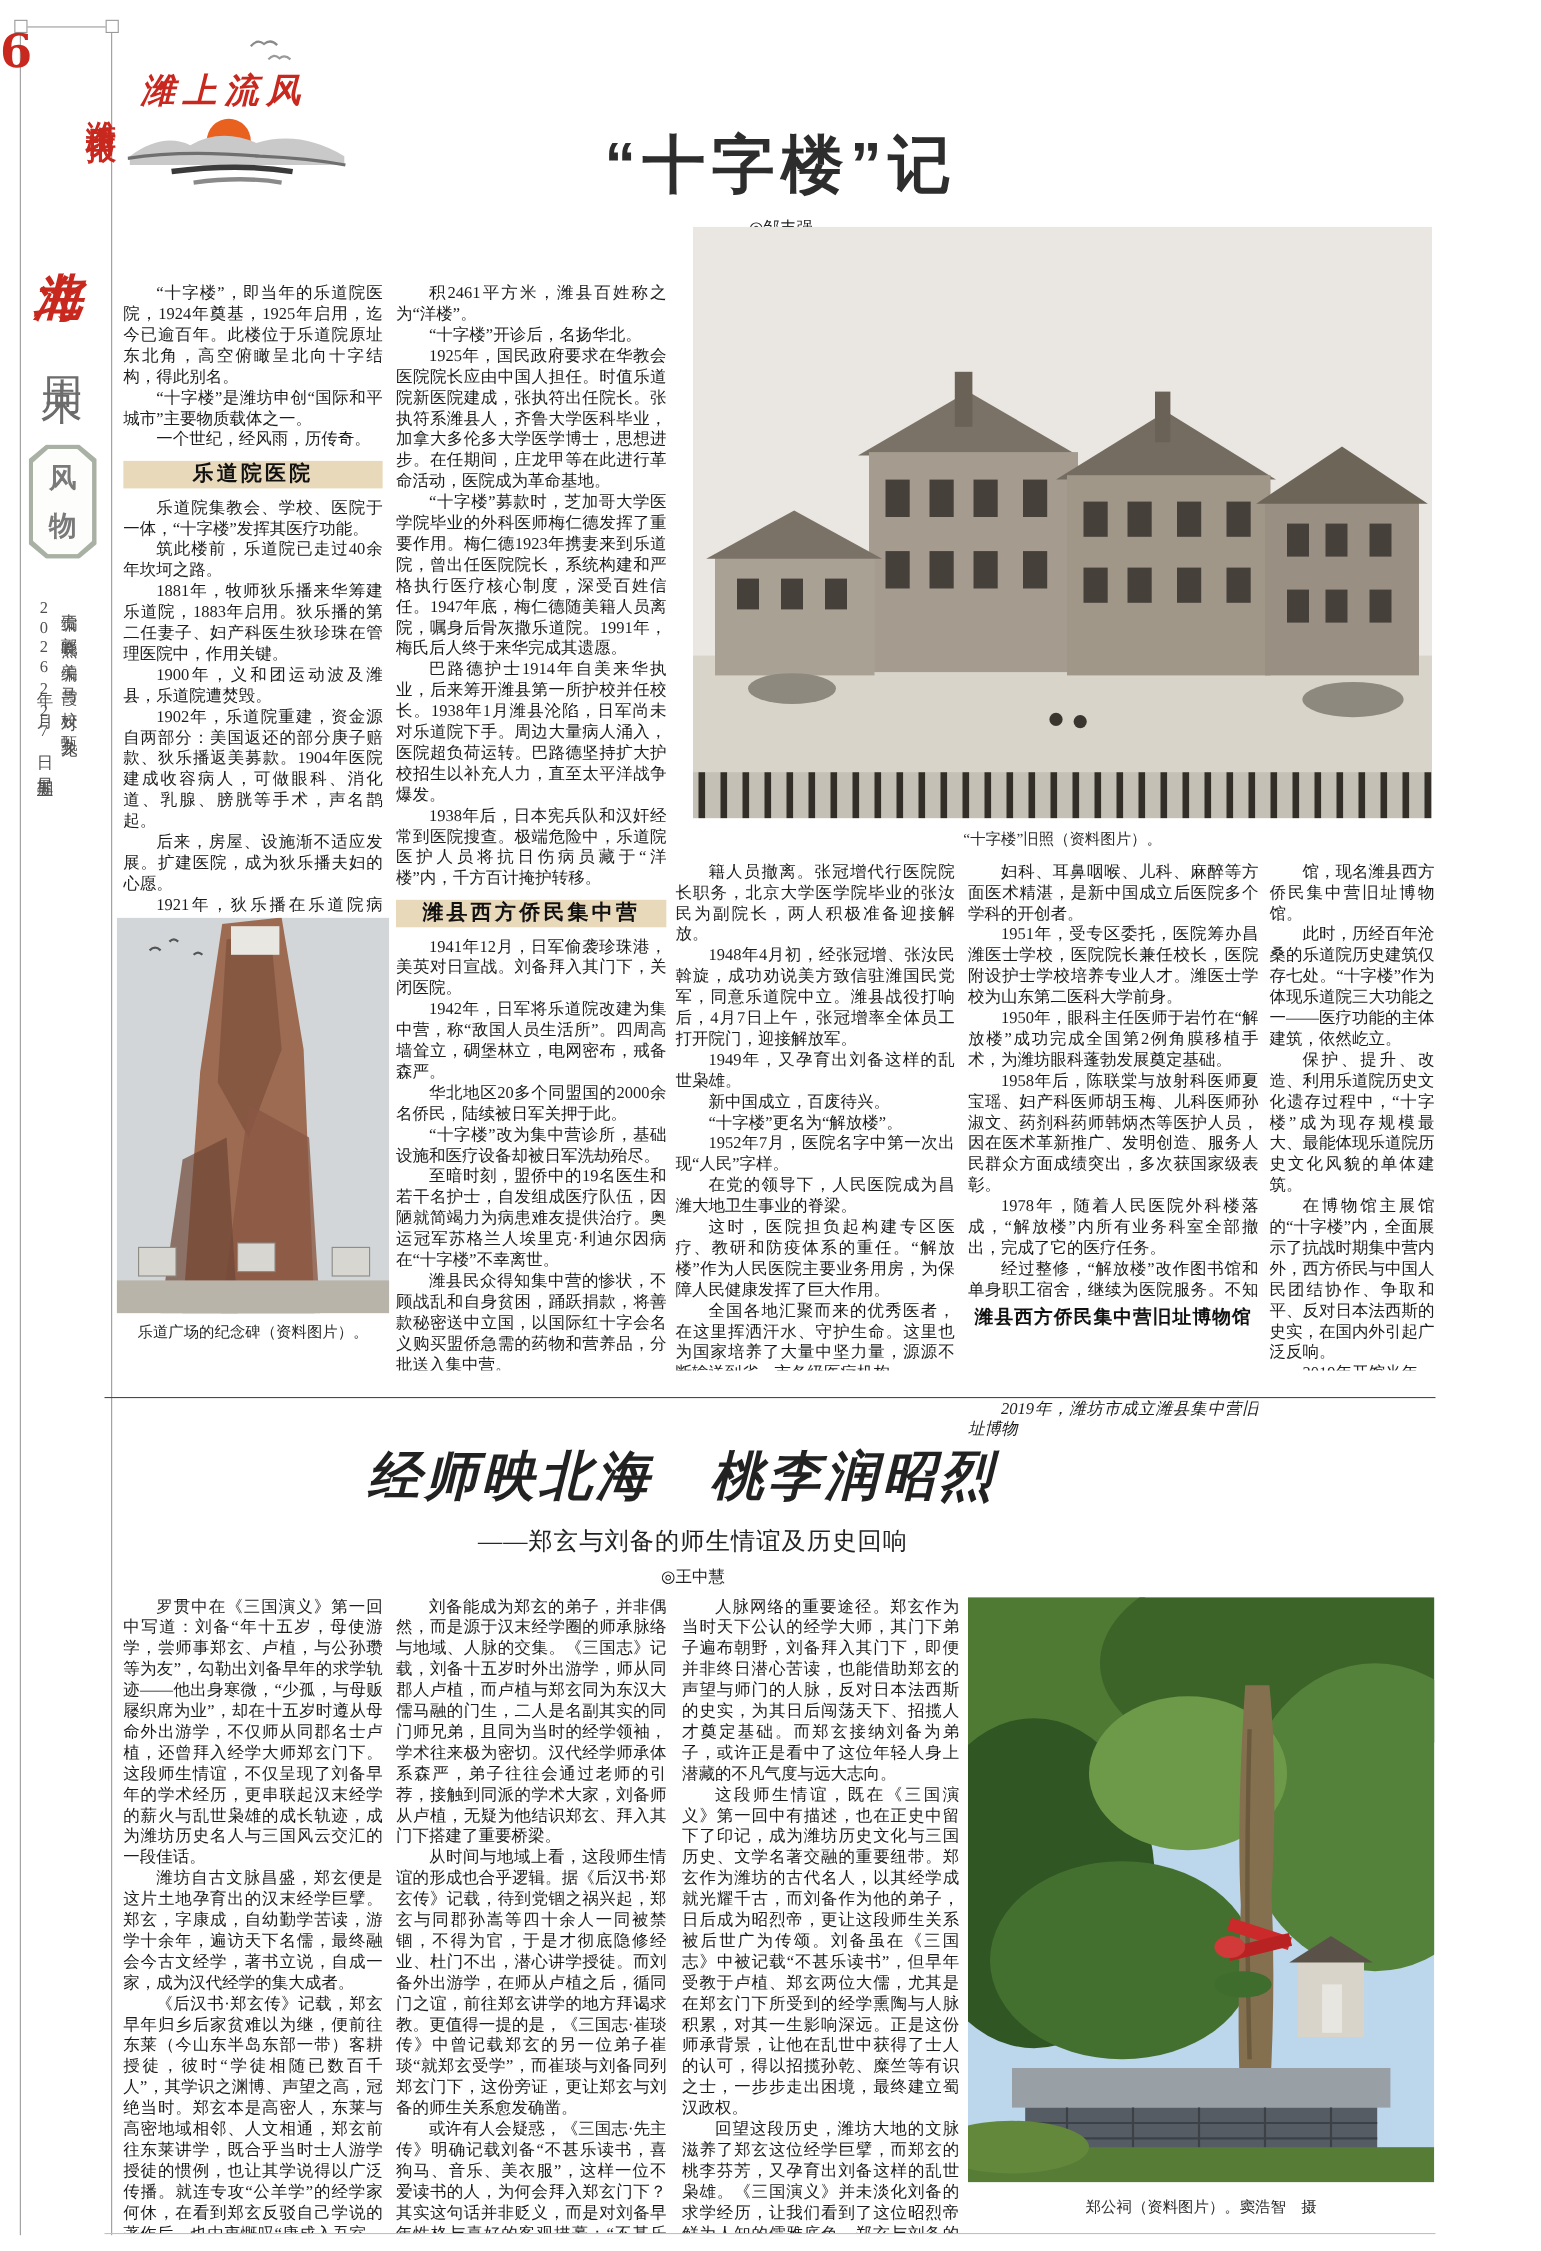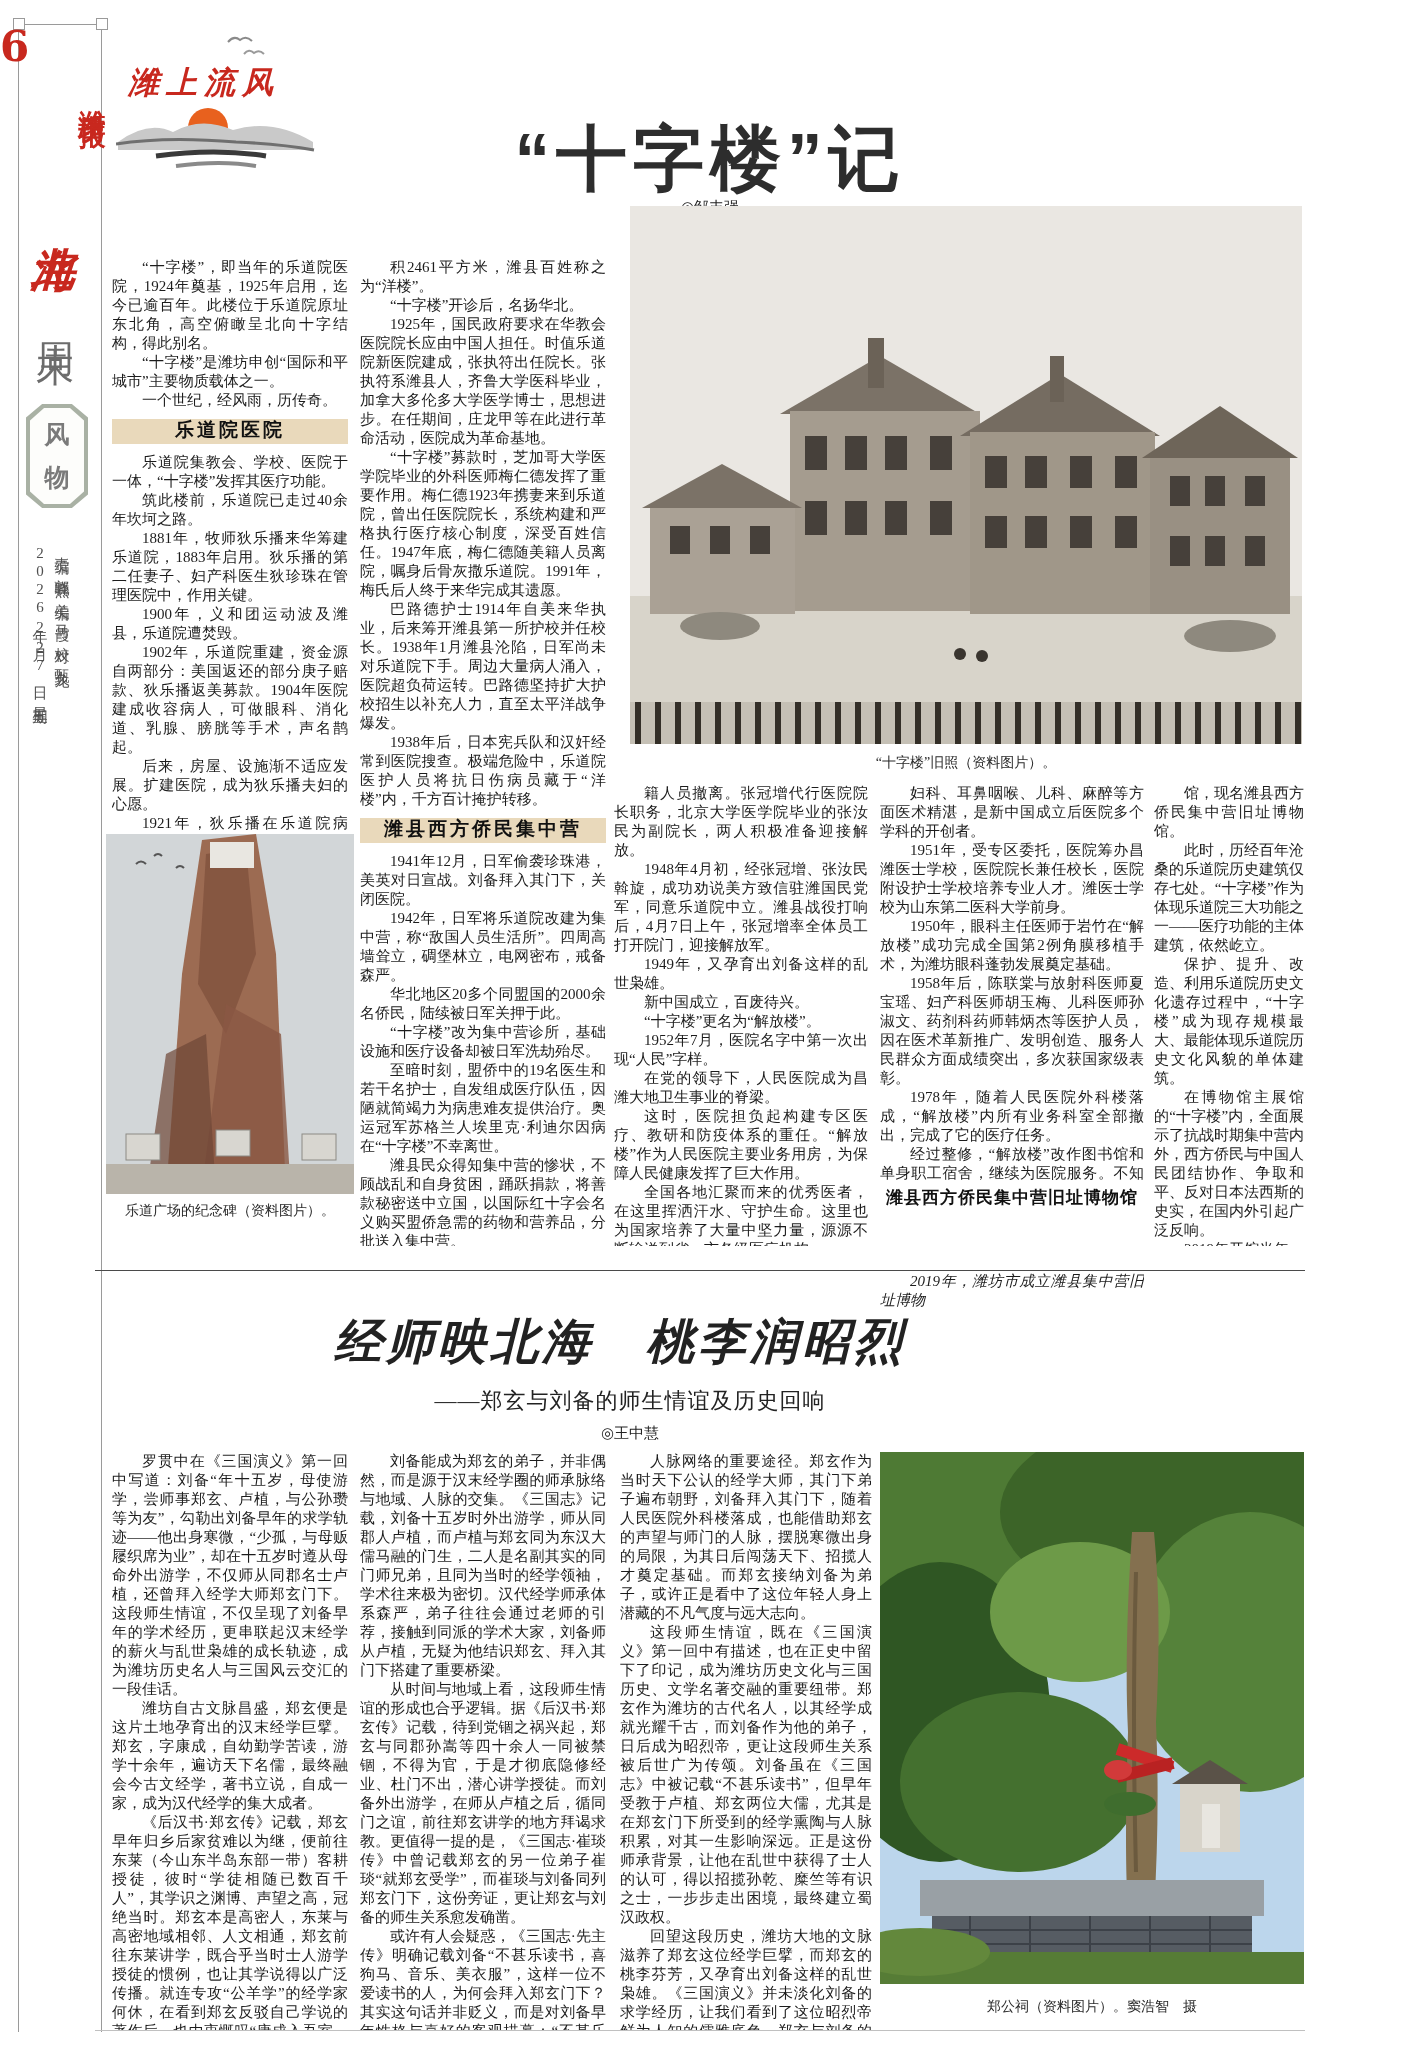--- a/index.html
+++ b/index.html
@@ -32,21 +32,21 @@
   .staffline{position:absolute;left:52px;top:545px;height:460px;writing-mode:vertical-rl;text-orientation:upright;
     font-size:15px;color:#4f4f4f;letter-spacing:2px;}
   
   .logo{position:absolute;left:116px;top:26px;width:200px;height:150px;}
   .logo-text{font-size:31px;font-weight:bold;color:var(--red);letter-spacing:7px;font-style:italic;
     font-family:Liberation Serif, serif;position:absolute;left:12px;top:36px;white-space:nowrap;}
   .logo-art{position:absolute;left:0;top:0;}
   
   .h1{position:absolute;left:420px;top:112px;width:580px;text-align:center;
     font-family:"Liberation Sans","DejaVu Sans",sans-serif;font-weight:bold;
-    font-size:71px;letter-spacing:6px;color:#2d2d2d;white-space:nowrap;}
+    font-size:57px;letter-spacing:6px;color:#2d2d2d;white-space:nowrap;}
   .byline{position:absolute;text-align:center;font-size:15px;color:#222;}
   .by1{left:420px;top:198px;width:580px;}
   .col{position:absolute;font-size:15px;line-height:19px;text-align:justify;overflow:hidden;color:var(--ink);}
   .col p{margin:0;text-indent:2em;}
   .band{background:var(--tan);text-align:center;font-weight:bold;font-size:19px;letter-spacing:3px;
     padding:3px 0;margin:9px 0 9px 0;color:#111;font-family:Liberation Mono, monospace;text-indent:0;}
   .caption{position:absolute;font-size:14px;color:#2a2a2a;text-align:center;}
   .museum-h{position:absolute;font-weight:bold;font-size:17px;text-align:center;
     font-family:"Liberation Sans","DejaVu Sans",sans-serif;letter-spacing:1px;color:#111;white-space:nowrap;}
   .divider{position:absolute;left:95px;width:1210px;height:1px;background:#4a4a4a;}
@@ -263,21 +263,21 @@
 </div>
 <div class="col" style="left:360px;top:1452px;width:246px;height:578px;">
   <div>
       <p>刘备能成为郑玄的弟子，并非偶然，而是源于汉末经学圈的师承脉络与地域、人脉的交集。《三国志》记载，刘备十五岁时外出游学，师从同郡人卢植，而卢植与郑玄同为东汉大儒马融的门生，二人是名副其实的同门师兄弟，且同为当时的经学领袖，学术往来极为密切。汉代经学师承体系森严，弟子往往会通过老师的引荐，接触到同派的学术大家，刘备师从卢植，无疑为他结识郑玄、拜入其门下搭建了重要桥梁。</p>
       <p>从时间与地域上看，这段师生情谊的形成也合乎逻辑。据《后汉书·郑玄传》记载，待到党锢之祸兴起，郑玄与同郡孙嵩等四十余人一同被禁锢，不得为官，于是才彻底隐修经业、杜门不出，潜心讲学授徒。而刘备外出游学，在师从卢植之后，循同门之谊，前往郑玄讲学的地方拜谒求教。更值得一提的是，《三国志·崔琰传》中曾记载郑玄的另一位弟子崔琰“就郑玄受学”，而崔琰与刘备同列郑玄门下，这份旁证，更让郑玄与刘备的师生关系愈发确凿。</p>
       <p>或许有人会疑惑，《三国志·先主传》明确记载刘备“不甚乐读书，喜狗马、音乐、美衣服”，这样一位不爱读书的人，为何会拜入郑玄门下？其实这句话并非贬义，而是对刘备早年性格与喜好的客观描摹：“不甚乐读书”指他不热衷于沉心钻研典籍，并非毫无学识；“喜狗马”是偏爱良犬骏马，暗含尚武之气，贴合他日后领兵闯荡的特质；“喜音乐、美衣服”则是注重仪表与社交素养，契合他作为刘氏宗室，渴望摆脱寒微、跻身士人阶层的心理。实则，汉末士人极为重视师承关系，师承不仅是学术传承的载体，更是提升自身名望、拓展</p>
     </div>
 </div>
 <div class="col" style="left:620px;top:1452px;width:252px;height:578px;">
   <div>
-      <p>人脉网络的重要途径。郑玄作为当时天下公认的经学大师，其门下弟子遍布朝野，刘备拜入其门下，随着人民医院外科楼落成，也能借助郑玄的声望与师门的人脉，摆脱寒微出身的局限，为其日后闯荡天下、招揽人才奠定基础。而郑玄接纳刘备为弟子，或许正是看中了这位年轻人身上潜藏的不凡气度与远大志向。</p>
+      <p>人脉网络的重要途径。郑玄作为当时天下公认的经学大师，其门下弟子遍布朝野，刘备拜入其门下，即便并非终日潜心苦读，也能借助郑玄的声望与师门的人脉，反对日本法西斯的史实，为其日后闯荡天下、招揽人才奠定基础。而郑玄接纳刘备为弟子，或许正是看中了这位年轻人身上潜藏的不凡气度与远大志向。</p>
       <p>这段师生情谊，既在《三国演义》第一回中有描述，也在正史中留下了印记，成为潍坊历史文化与三国历史、文学名著交融的重要纽带。郑玄作为潍坊的古代名人，以其经学成就光耀千古，而刘备作为他的弟子，日后成为昭烈帝，更让这段师生关系被后世广为传颂。刘备虽在《三国志》中被记载“不甚乐读书”，但早年受教于卢植、郑玄两位大儒，尤其是在郑玄门下所受到的经学熏陶与人脉积累，对其一生影响深远。正是这份师承背景，让他在乱世中获得了士人的认可，得以招揽孙乾、糜竺等有识之士，一步步走出困境，最终建立蜀汉政权。</p>
       <p>回望这段历史，潍坊大地的文脉滋养了郑玄这位经学巨擘，而郑玄的桃李芬芳，又孕育出刘备这样的乱世枭雄。《三国演义》并未淡化刘备的求学经历，让我们看到了这位昭烈帝鲜为人知的儒雅底色。郑玄与刘备的师生关系，不仅是一段简单的求学佳话，更折射出汉末经学的兴盛、师承体系的重要性，以及潍坊在古代文化传承中的重要地位。</p>
     </div>
 </div>
 
 <div class="photo" style="left:880px;top:1452px;width:424px;height:532px;">
   <svg width="424" height="532" viewBox="0 0 424 532">
     <rect width="424" height="532" fill="#bcd6ec"></rect>
     <ellipse cx="80" cy="90" rx="140" ry="110" fill="#4e7a34"></ellipse>
     <ellipse cx="300" cy="60" rx="180" ry="100" fill="#3c6428"></ellipse>

